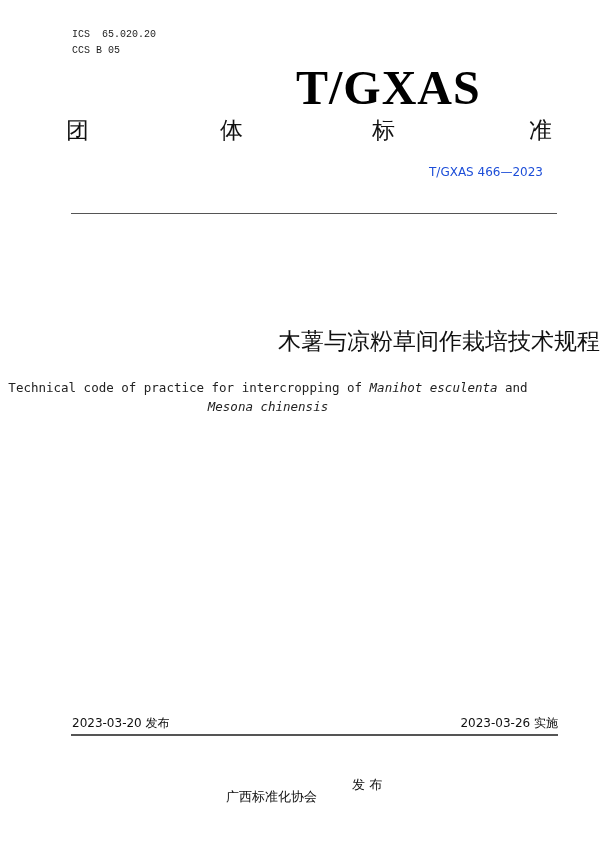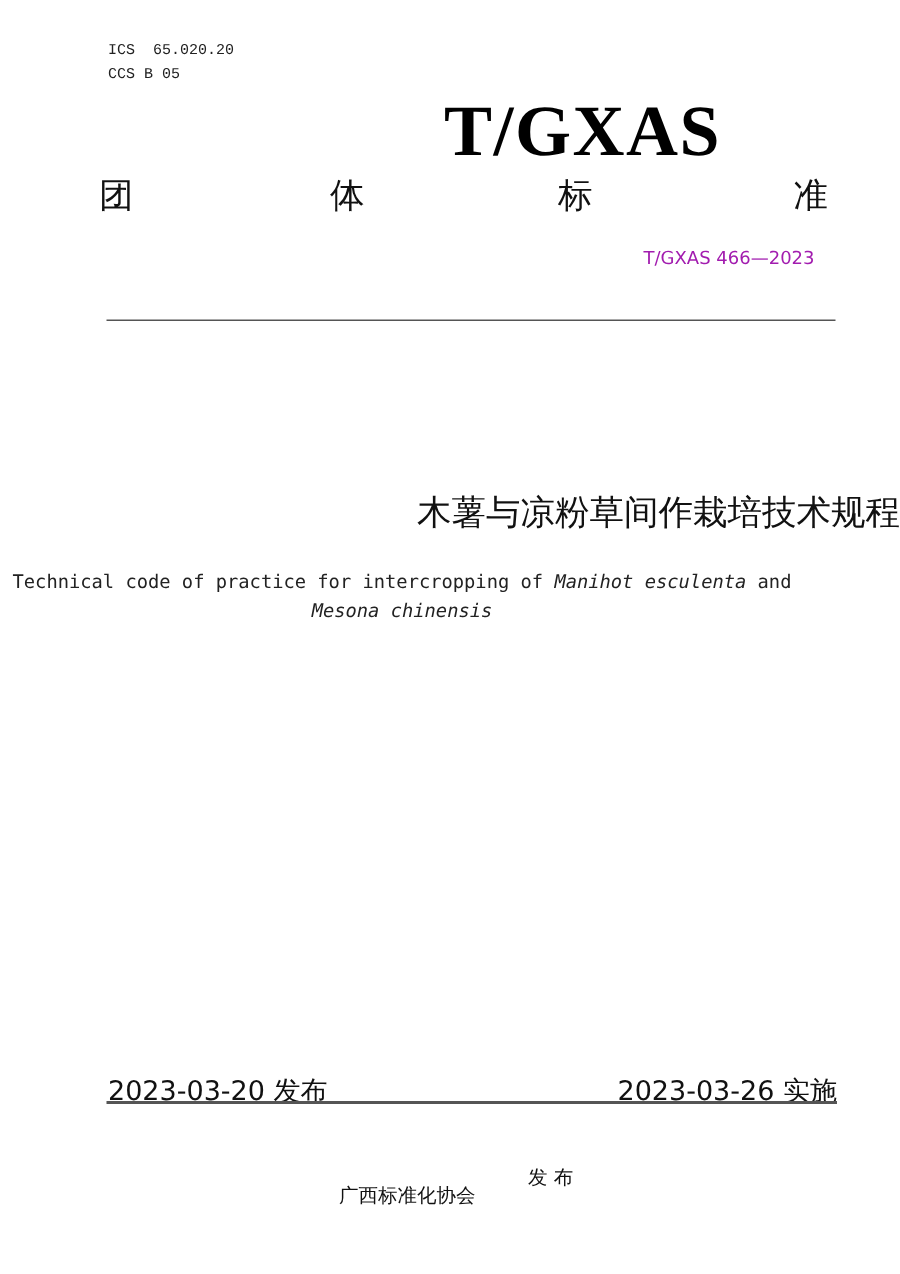--- a/index.html
+++ b/index.html
@@ -1,26 +1,26 @@
 <!DOCTYPE html>
 <html><head>
   <meta charset="utf-8">
   <style>
     html, body { margin: 0; padding: 0; background: #ffffff; }
     body { width: 600px; height: 849px; position: relative; overflow: hidden; color: #111; font-family: "DejaVu Sans", sans-serif; }
     .abs { position: absolute; }
     .small-serif { font-family: Liberation Mono, monospace; font-size: 10px; color: #222; }
     .logo { font-family: "Liberation Serif", serif; font-weight: bold; font-size: 48px; letter-spacing: 1px; color: #000000; }
     .std-type { font-family: "DejaVu Sans", sans-serif; font-size: 23px; color: #111; }
-    .std-num { font-family: "DejaVu Sans", sans-serif; font-size: 12px; color: #a21caf; }
+    .std-num { font-family: "DejaVu Sans", sans-serif; font-size: 12px; color: #1d4ed8; }
     .rule { position: absolute; height: 1px; background: #555; }
     .title-cn { font-family: "DejaVu Sans", sans-serif; font-size: 23px; color: #111; width: 600px; text-align: right; }
     .title-en { font-family: "DejaVu Sans Mono", monospace; font-size: 12.5px; color: #222; width: 536px; text-align: center; line-height: 19px; }
     .title-en i { font-style: italic; }
-    .date { font-family: "DejaVu Sans", sans-serif; font-size: 18px; color: #111; }
+    .date { font-family: "DejaVu Sans", sans-serif; font-size: 12px; color: #111; }
     .publisher { font-family: "DejaVu Sans", sans-serif; font-size: 13px; color: #111; }
   </style>
 </head>
 <body>
 
 <div>
 
   <div class="abs small-serif" style="left:72px; top:29px;">
     <span>ICS</span>&nbsp;
     <span>65.020.20</span>

